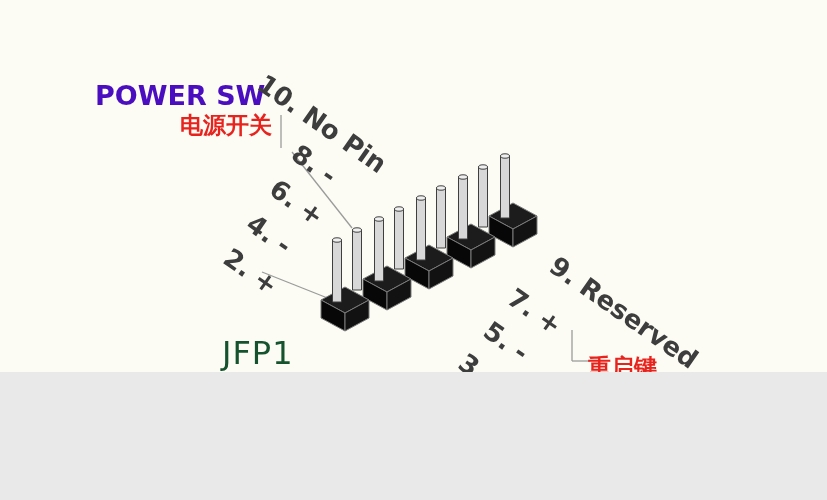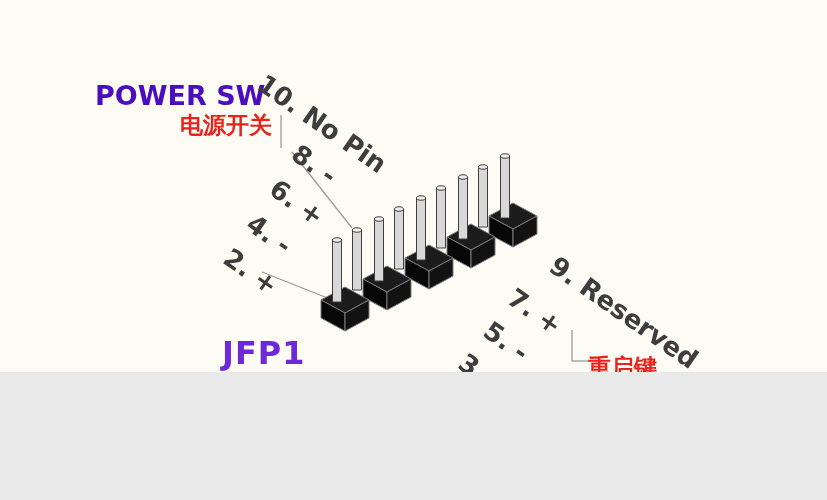--- a/index.html
+++ b/index.html
@@ -5,21 +5,21 @@
 <style>
   html,body{margin:0;padding:0;background:#e9e9e9;}
   .canvas{
     position:relative;width:827px;height:372px;background:#fcfcf4;overflow:hidden;
     font-family:"DejaVu Sans","Liberation Sans",sans-serif;
   }
   .art{position:absolute;left:0;top:0;}
   .label{position:absolute;white-space:nowrap;line-height:1;}
   .en{color:#4a0dbf;font-weight:bold;font-size:27px;}
   .cn{color:#e8221d;font-weight:bold;font-size:23px;text-align:right;}
-  .connector{color:#6d28d9;font-weight:bold;font-size:32px;letter-spacing:1px;}
+  .connector{color:#14532d;font-weight:normal;font-size:32px;letter-spacing:1px;}
   .pin-label{
     position:absolute;color:#3d3d3d;font-size:26px;font-weight:600;
     transform:rotate(35deg);transform-origin:0 0;white-space:nowrap;line-height:1;
   }
   
   .pos-power-sw{left:95px;top:82px;}
   .pos-power-sw-cn{left:180px;top:114px;}
   .pos-power-led-cn{left:97px;top:150px;}
   .pos-power-led{left:8px;top:187px;}
   .pos-jfp1{left:222px;top:337px;}

